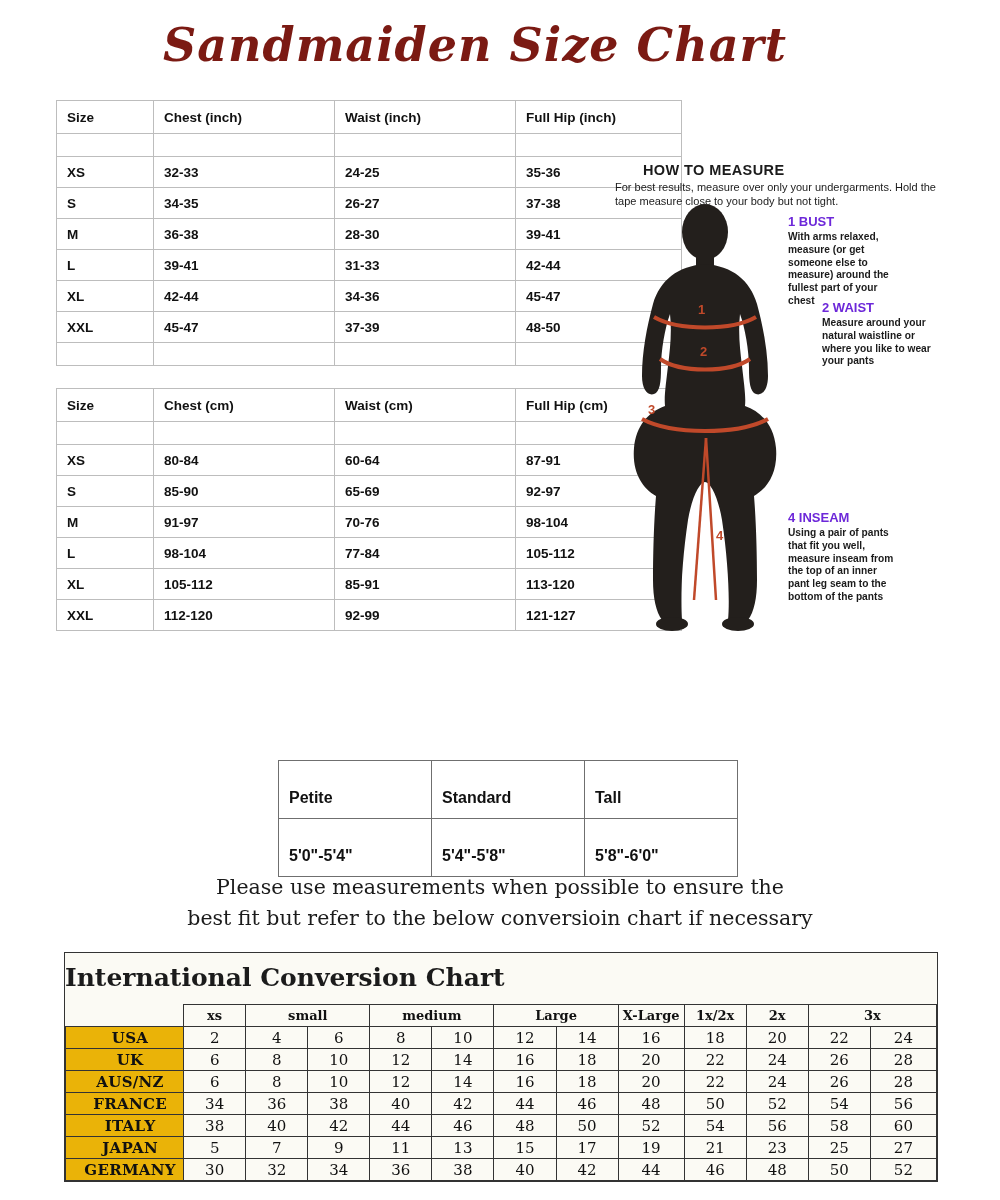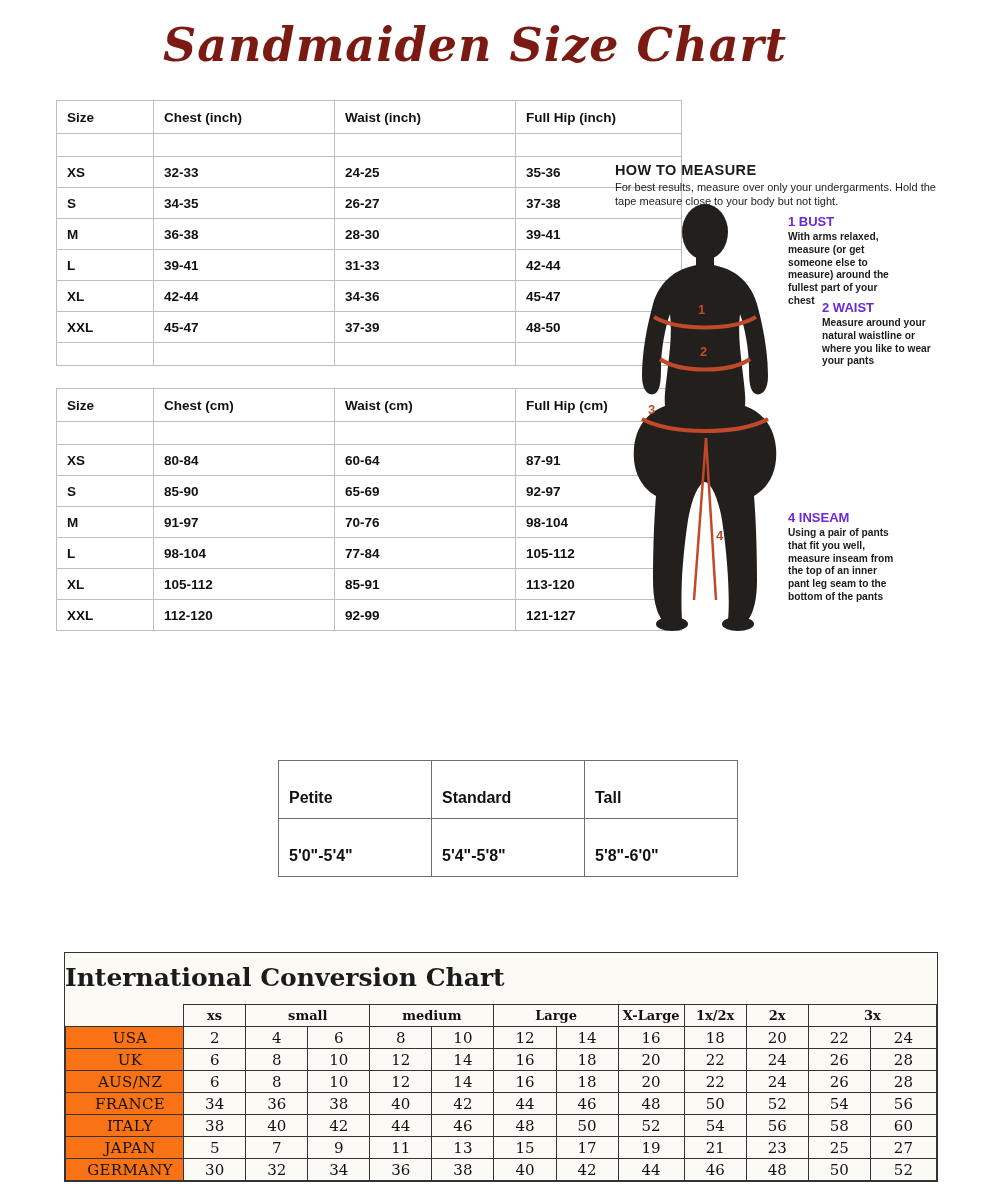--- a/index.html
+++ b/index.html
@@ -67,20 +67,21 @@
     top: 162px;
     left: 615px;
     width: 330px;
   }
   .howto-title {
     font-size: 14.5px;
     font-weight: bold;
     letter-spacing: .4px;
     color: #1b1b1b;
     margin-bottom: 3px;
+    margin-left: 28px;
   }
   .howto-sub {
     font-size: 11px;
     line-height: 1.25;
     color: #1b1b1b;
     width: 330px;
   }
   .figure-wrap {
     position: absolute;
     top: 200px;
@@ -168,23 +169,23 @@
     text-align: center;
     height: 21px;
     padding: 0;
     color: #111;
   }
   #intl-table th {
     font-size: 13px;
     font-weight: bold;
   }
   #intl-table td.rowlab {
-    font-weight: normal;
+    font-weight: bold;
     font-size: 15px;
-    background: #f97316;
+    background: #eab308;
     letter-spacing: .3px;
     padding-left: 11px;
   }
   #intl-table td.val { font-size: 15px; }
   .blankcell { border-left: none !important; border-top: none !important; }
 </style>
 </head>
 <body>
 
 <div class="page">
@@ -392,20 +393,22 @@
       <td>Tall</td>
     </tr>
     <tr>
       <td>5'0"-5'4"</td>
       <td>5'4"-5'8"</td>
       <td>5'8"-6'0"</td>
     </tr>
   </tbody>
     </table>
 
+  <div class="para" id="para-2" style="white-space: pre-line;">Please use measurements when possible to ensure the
+best fit but refer to the below conversioin chart if necessary</div>
 
   <div id="intl-box">
     <div id="intl-title">International Conversion Chart</div>
     <table id="intl-table">
       <colgroup>
         <col style="width:118px">
         <col style="width:62px">
           <col style="width:62px">
           <col style="width:62px">
         <col style="width:62px">

